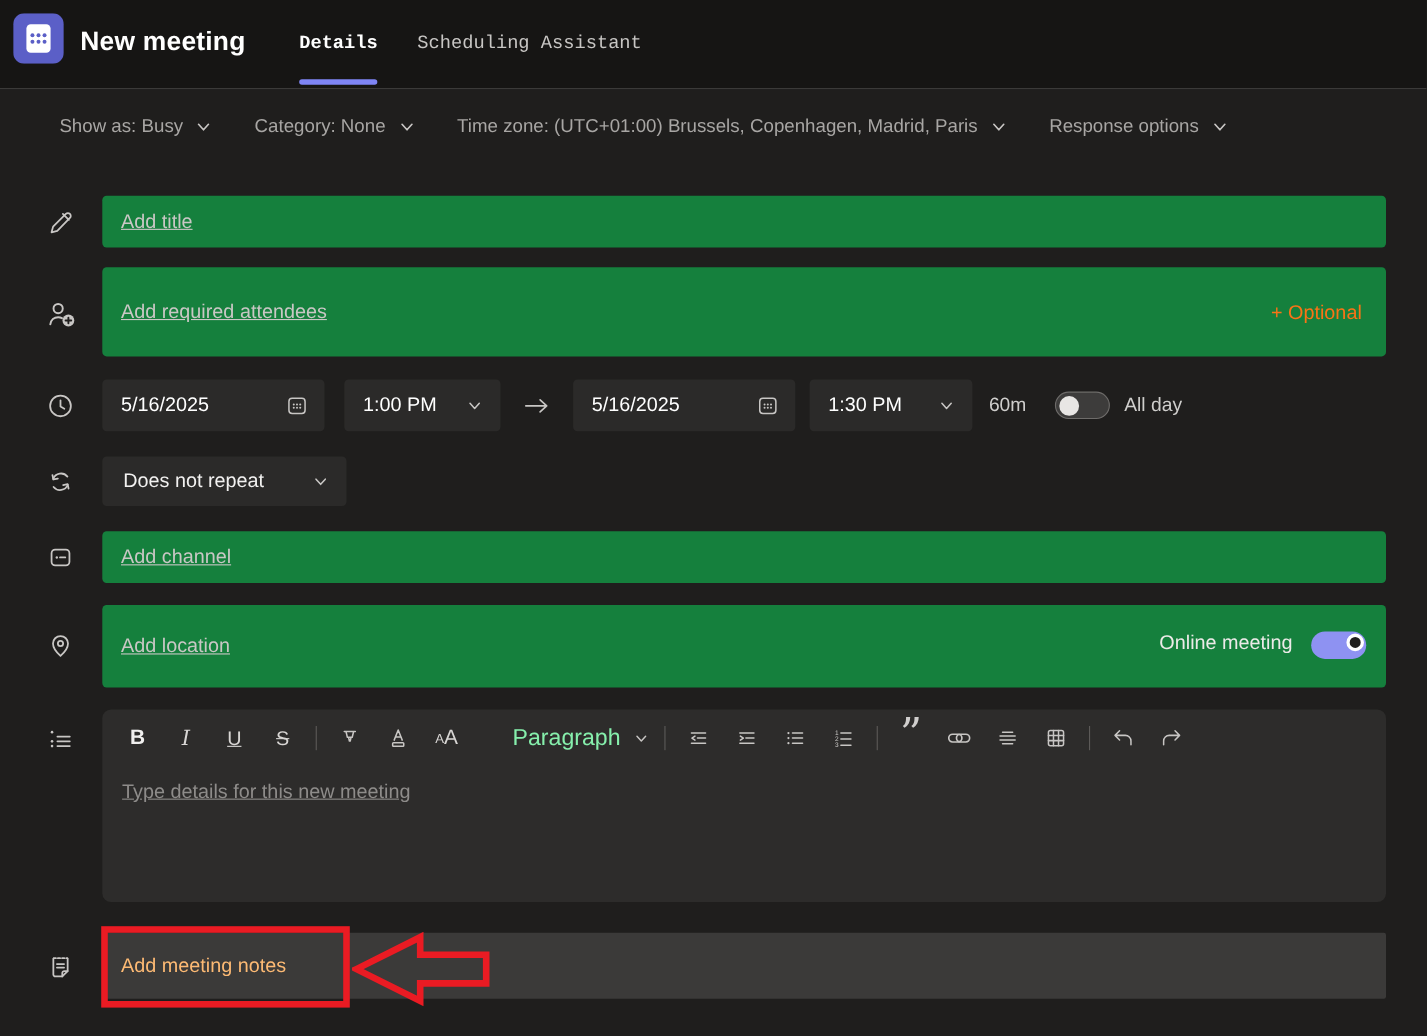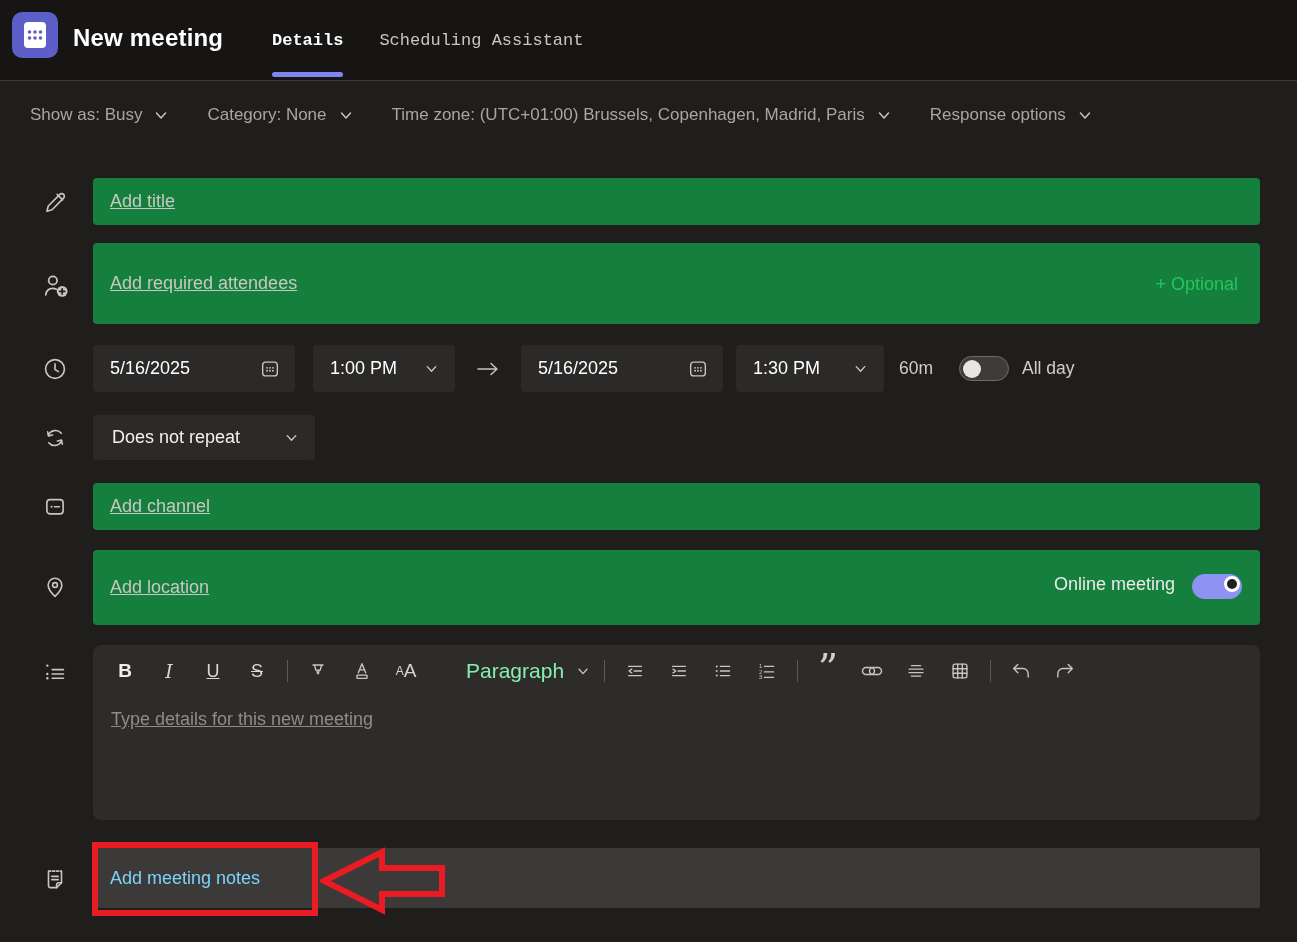--- a/index.html
+++ b/index.html
@@ -22,21 +22,21 @@
   }
   .app-icon { position:absolute; left:12px; top:12px; width:46px; height:46px; }
   .page-title { position:absolute; left:73px; top:24px; font-size:24px; font-weight:700; color:#ffffff; letter-spacing:.2px; }
   .tabs { position:absolute; left:272px; top:0; height:100%; display:flex; align-items:center; gap:36px;font-family:Liberation Mono, monospace; }
   .tab { position:relative; height:100%; display:flex; align-items:center; font-size:17px; color:#c8c6c4; cursor:pointer; background:none; border:none; font-family:inherit; }
   .tab.active { color:#ffffff; font-weight:700; }
   .tab .underline { position:absolute; bottom:3px; left:0; right:0; height:5px; border-radius:3px; background:#7f85f5; }
 
   
   .options-bar {
-    position:absolute; top:96px; left:30px; right:20px; height:38px;
+    position:absolute; top:96px; left:54px; right:20px; height:38px;
     display:flex; align-items:center; gap:38px;
   }
   .opt { display:flex; align-items:center; gap:11px; font-size:17px; color:#a8a6a4; background:none; border:none; font-family:inherit; cursor:pointer; white-space:nowrap; }
 
   
   .row-icon { position:absolute; left:42px; }
   .field {
     background:#15803d; border-radius:4px; color:#c9c7c5;
     display:flex; align-items:flex-end; font-size:18px;text-decoration:underline;
   }
@@ -49,21 +49,21 @@
   .title-row   { position:absolute; left:93px; right:37px; top:178px; height:47px; }
   .att-row     { position:absolute; left:93px; right:37px; top:243px; height:81px; }
   .dt-row      { position:absolute; left:93px; right:37px; top:345px; height:47px; display:flex; align-items:center; }
   .rec-row     { position:absolute; left:93px; right:37px; top:415px; height:45px; }
   .chan-row    { position:absolute; left:93px; right:37px; top:483px; height:47px; }
   .loc-row     { position:absolute; left:93px; right:37px; top:550px; height:75px; }
   .editor      { position:absolute; left:93px; right:37px; top:645px; height:175px; background:#2d2c2b; border-radius:8px; }
   .notes-row   { position:absolute; left:93px; right:37px; top:848px; height:60px; background:#3b3a39; border-radius:2px; display:flex; align-items:center; cursor:pointer; }
 
   .field.full { width:100%; height:100%; }
-  .optional-btn { position:absolute; right:22px; top:31px; font-size:18px; color:#22c55e; background:none; border:none; font-family:inherit; cursor:pointer; }
+  .optional-btn { position:absolute; right:22px; top:31px; font-size:18px; color:#f97316; background:none; border:none; font-family:inherit; cursor:pointer; }
 
   
   .pill { background:#2b2a29; border-radius:4px; height:47px; display:flex; align-items:center; cursor:pointer; border:none; font-family:inherit; }
   .date-pill { width:202px; justify-content:space-between; padding:0 14px 0 17px; }
   .time-pill { width:142px; justify-content:space-between; padding:0 16px 0 17px; }
   .pill .val { font-size:18px; color:#ffffff; }
   .arrow-wrap { width:40px; display:flex; justify-content:center; }
   .dim-label { font-size:17.5px; color:#cfcecc; }
 
   .toggle { position:relative; width:50px; height:25px; border-radius:13px; cursor:pointer; border:none; }
@@ -88,21 +88,21 @@
   .g-under { font-size:18px; text-decoration:underline; color:#d8d6d4; }
   .g-strike { font-size:18px; text-decoration:line-through; color:#d8d6d4; }
   .g-sz-s { font-size:12px; color:#d8d6d4; }
   .g-sz-l { font-size:19px; color:#d8d6d4; }
   .para-btn { padding:0 6px; gap:12px; }
   .para-btn .lbl { font-size:21px; color:#86efac;margin-left:32px; }
   .g-quote { font-size:40px; line-height:14px; height:20px; color:#d0cecd; font-family:"DejaVu Serif", serif; }
   .editor-input { padding:12px 18px; cursor:text; height:123px; }
   .editor-ph { font-size:18px; color:#8e8c8a;text-decoration:underline; }
 
-  .notes-label { font-size:18px; color:#7dd3fc; padding-left:17px; }
+  .notes-label { font-size:18px; color:#fdba74; padding-left:17px; }
 
   
   .anno-rect { position:absolute; left:92px; top:842px; width:226px; height:74px; border:6px solid #ea1b23; pointer-events:none; }
   .anno-arrow { position:absolute; left:320px; top:847px; pointer-events:none; }
 </style>
 </head>
 <body>
 
 <div class="header">
   <svg class="app-icon" viewBox="0 0 46 46">

